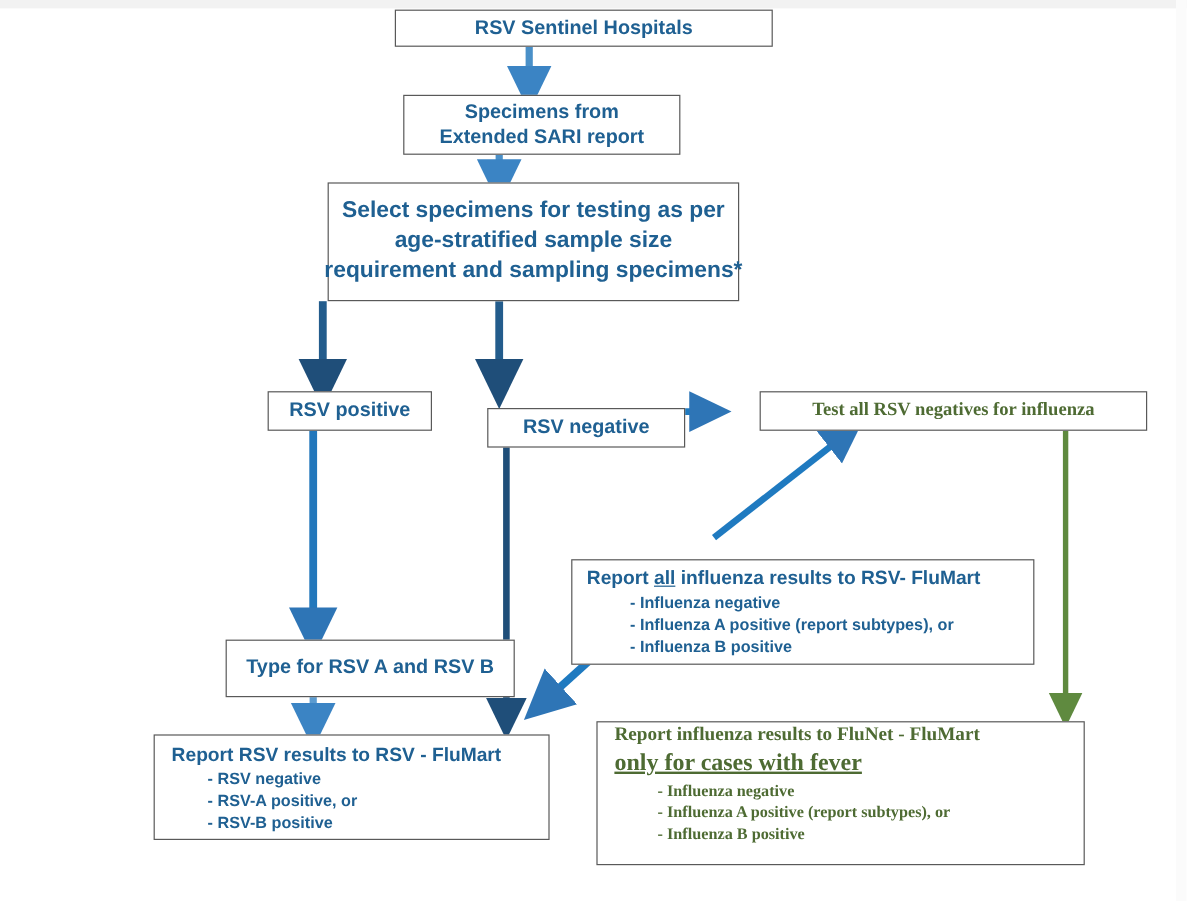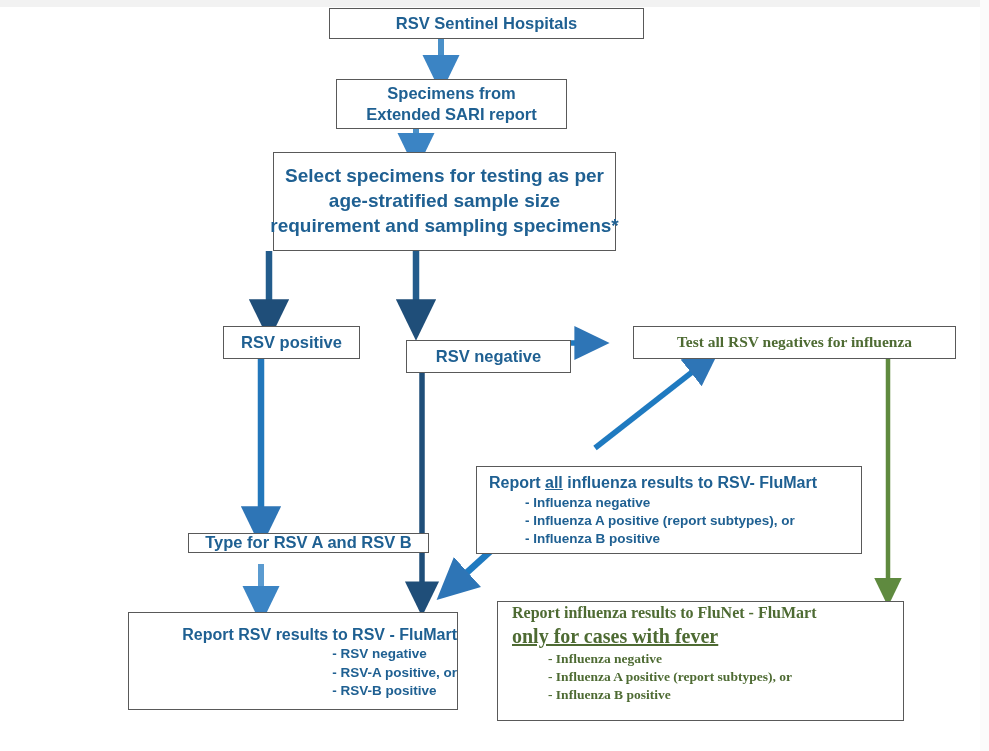--- a/index.html
+++ b/index.html
@@ -163,25 +163,25 @@
     <div class="hdr-line blue-text" style="font-size:16px; line-height:1.35;">
       <span>Report </span><span class="u">all</span><span> influenza results to RSV- FluMart</span>
     </div>
     <div class="bullet-list blue-text" style="font-size:13.5px;">
       <div class="bullet-line">- Influenza negative</div>
       <div class="bullet-line">- Influenza A positive (report subtypes), or</div>
       <div class="bullet-line">- Influenza B positive</div>
     </div>
   </div>
 
-  <div class="node center" style="left:152px; top:533px; width:241px; height:20px; font-size:16.5px;">
+  <div class="node center" style="left:152px; top:533px; width:241px; height:48px; font-size:16.5px;">
     <div class="node-line blue-text">Type for RSV A and RSV B</div>
   </div>
 
-  <div class="node left" style="left:128px; top:612px; width:330px; height:98px; padding:8px 0 6px 14px;align-items:flex-end;">
+  <div class="node left" style="left:128px; top:612px; width:330px; height:88px; padding:8px 0 6px 14px;">
     <div class="hdr-line blue-text" style="font-size:16px; line-height:1.35;">Report RSV results to RSV - FluMart</div>
     <div class="bullet-list blue-text" style="font-size:13.5px; padding-left:30px;">
       <div class="bullet-line">- RSV negative</div>
       <div class="bullet-line">- RSV-A positive, or</div>
       <div class="bullet-line">- RSV-B positive</div>
     </div>
   </div>
 
   <div class="node left" style="left:497px; top:601px; width:407px; height:120px; padding:9px 0 24px 14px;">
     <div class="hdr-line green-text" style="font-size:16px; line-height:1.32;">Report influenza results to FluNet - FluMart</div>

